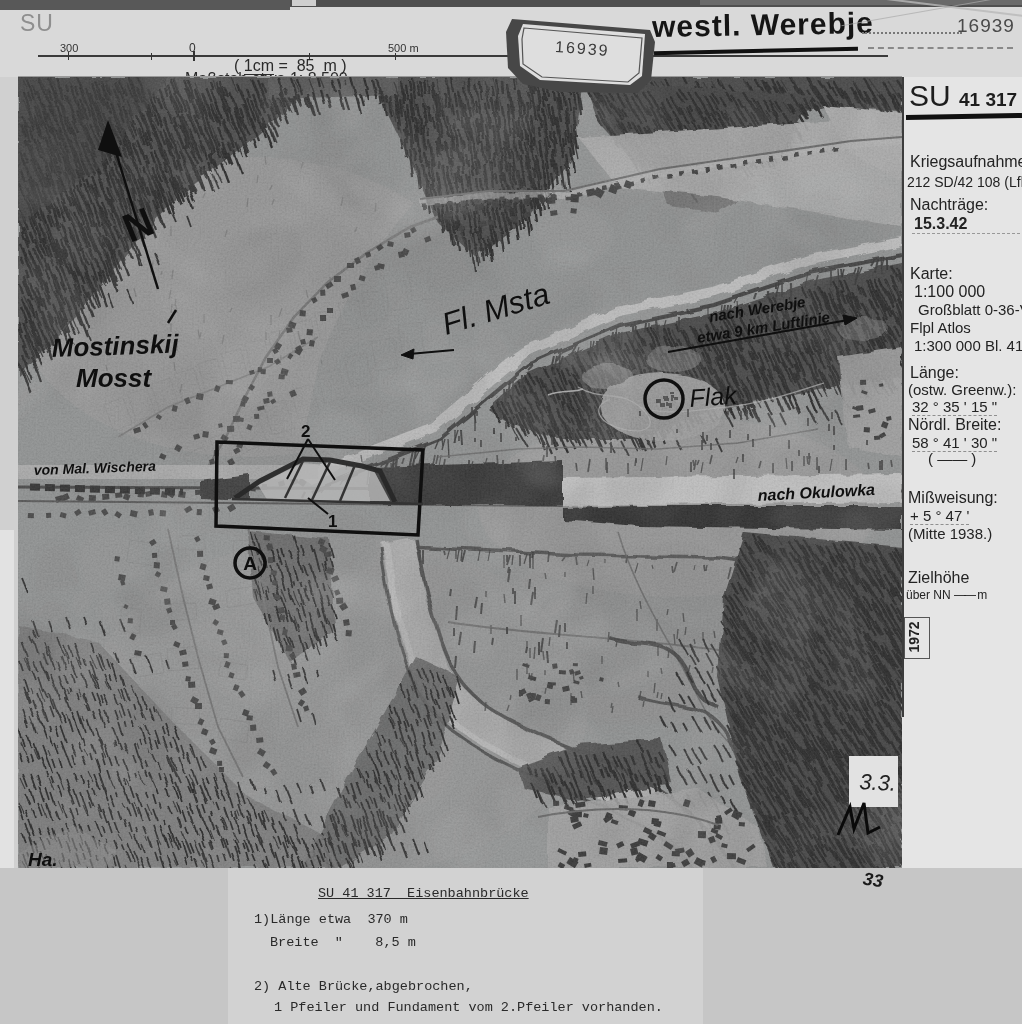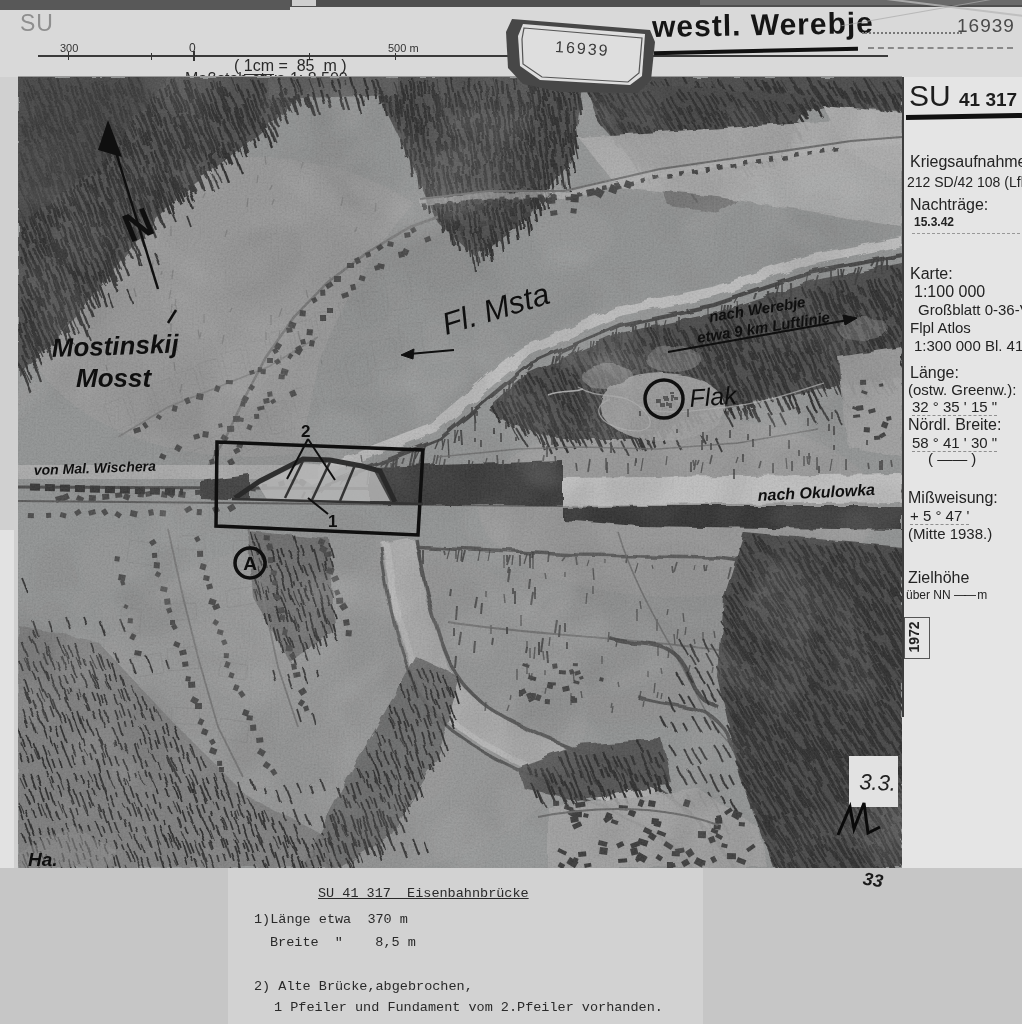--- a/index.html
+++ b/index.html
@@ -1369,21 +1369,21 @@
   <div class="abs" style="left:0;top:0;width:2px;height:640px;background:#3c3c3c;"></div>
 
   <div class="abs side" style="left:7px;top:2px;font-size:30px;color:#1d1d1d;">SU <span style="font-size:19px;font-weight:bold;">41 317</span></div>
 
   <div class="abs" style="left:4px;top:37px;width:116px;height:5px;background:#111;transform:rotate(-1deg);"></div>
 
   <div class="abs side" style="left:8px;top:76px;font-size:16px;">Kriegsaufnahme:</div>
   <div class="abs side" style="left:5px;top:97px;font-size:14px;">212 SD/42 108 (Lfl.</div>
 
   <div class="abs side" style="left:8px;top:119px;font-size:16px;">Nachträge:</div>
-  <div class="abs side" style="left:12px;top:138px;font-size:12px;font-weight:bold;">15.3.42</div>
+  <div class="abs side" style="left:12px;top:138px;font-size:16px;font-weight:bold;">15.3.42</div>
   <div class="abs" style="left:10px;top:156px;width:108px;border-top:1.5px dashed #999;"></div>
 
   <div class="abs side" style="left:8px;top:188px;font-size:16px;">Karte:</div>
   <div class="abs side" style="left:12px;top:206px;font-size:16px;">1:100 000</div>
   <div class="abs side" style="left:16px;top:224px;font-size:15px;">Großblatt 0-36-V-</div>
   <div class="abs side" style="left:8px;top:242px;font-size:15px;">Flpl Atlos</div>
   <div class="abs side" style="left:12px;top:260px;font-size:15px;">1:300 000 Bl. 41</div>
 
   <div class="abs side" style="left:8px;top:287px;font-size:16px;">Länge:</div>
   <div class="abs side" style="left:6px;top:304px;font-size:15px;">(ostw. Greenw.):</div>

